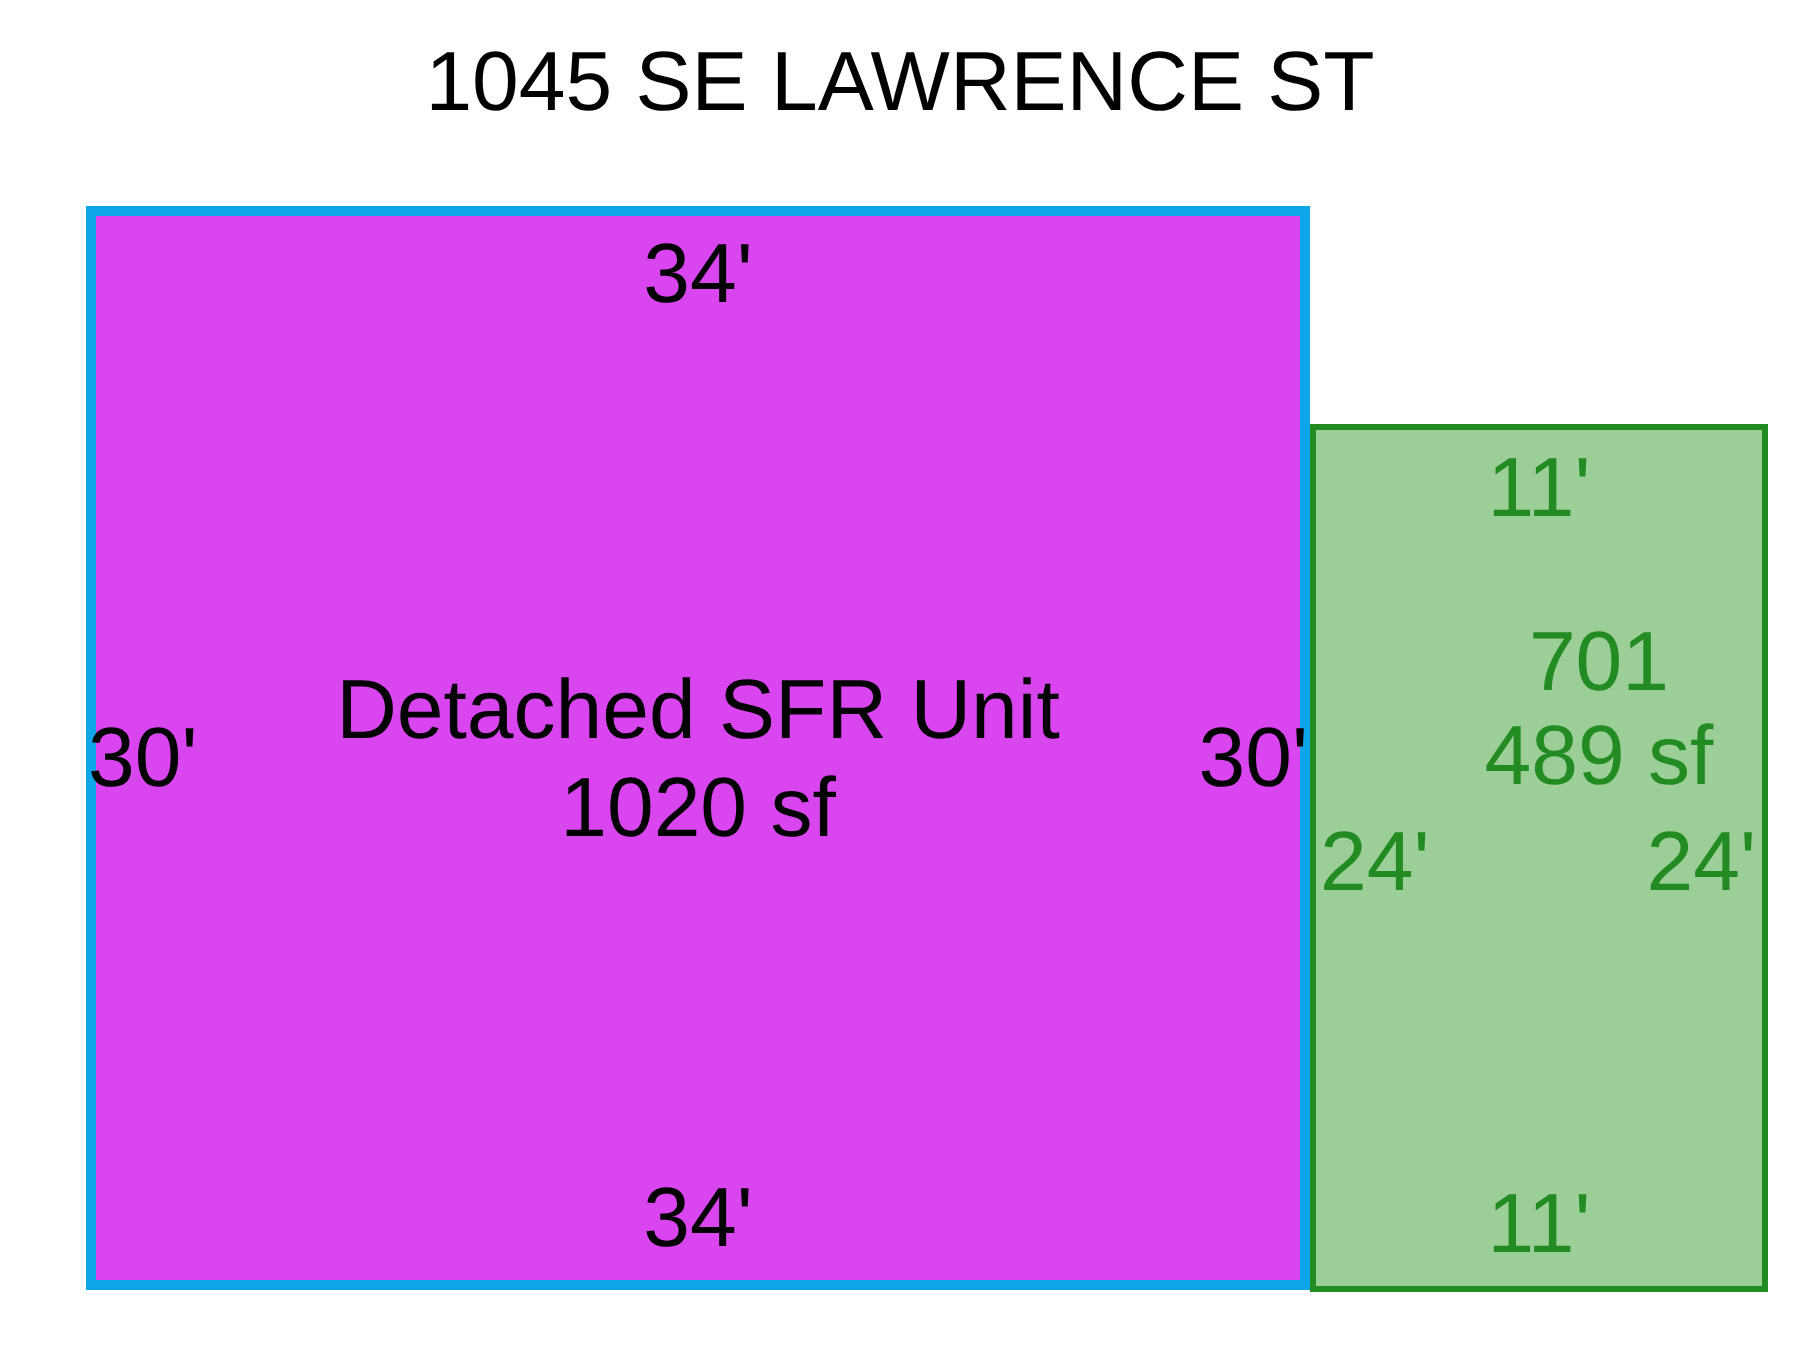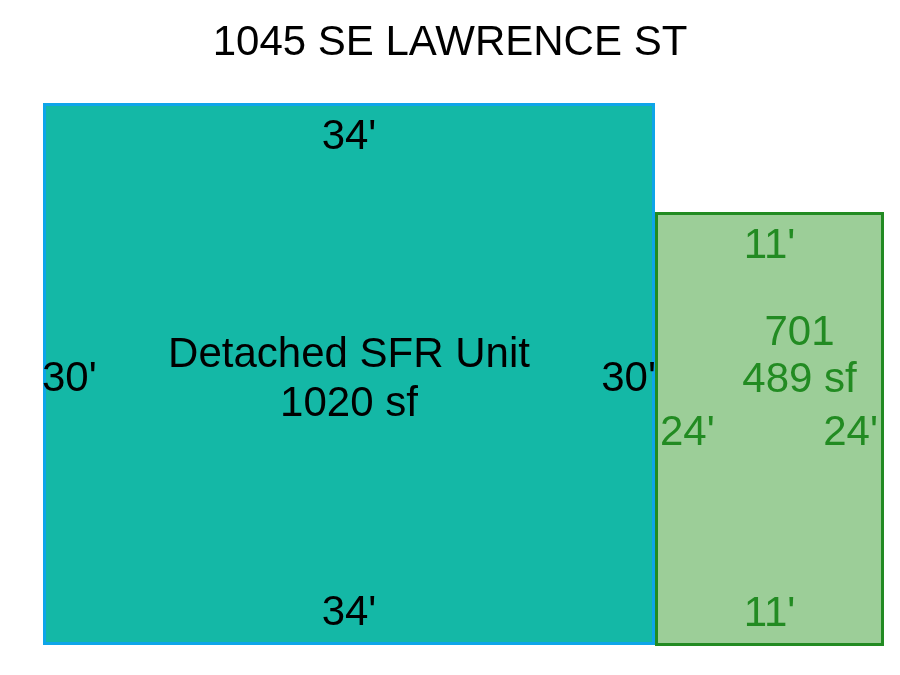--- a/index.html
+++ b/index.html
@@ -32,22 +32,22 @@
     white-space: nowrap;
   }
   
   .main-rect {
     position: absolute;
     left: 43px;
     top: 103px;
     width: 612px;
     height: 542px;
     box-sizing: border-box;
-    border: 3px solid #0ea5e9;
-    background: #14b8a6;
+    border: 5px solid #0ea5e9;
+    background: #d946ef;
     z-index: 2;
   }
   .main-rect .dim,
   .main-rect .name-block {
     position: absolute;
     font-size: 42px;
     line-height: 1;
     color: #000000;
     white-space: nowrap;
   }

